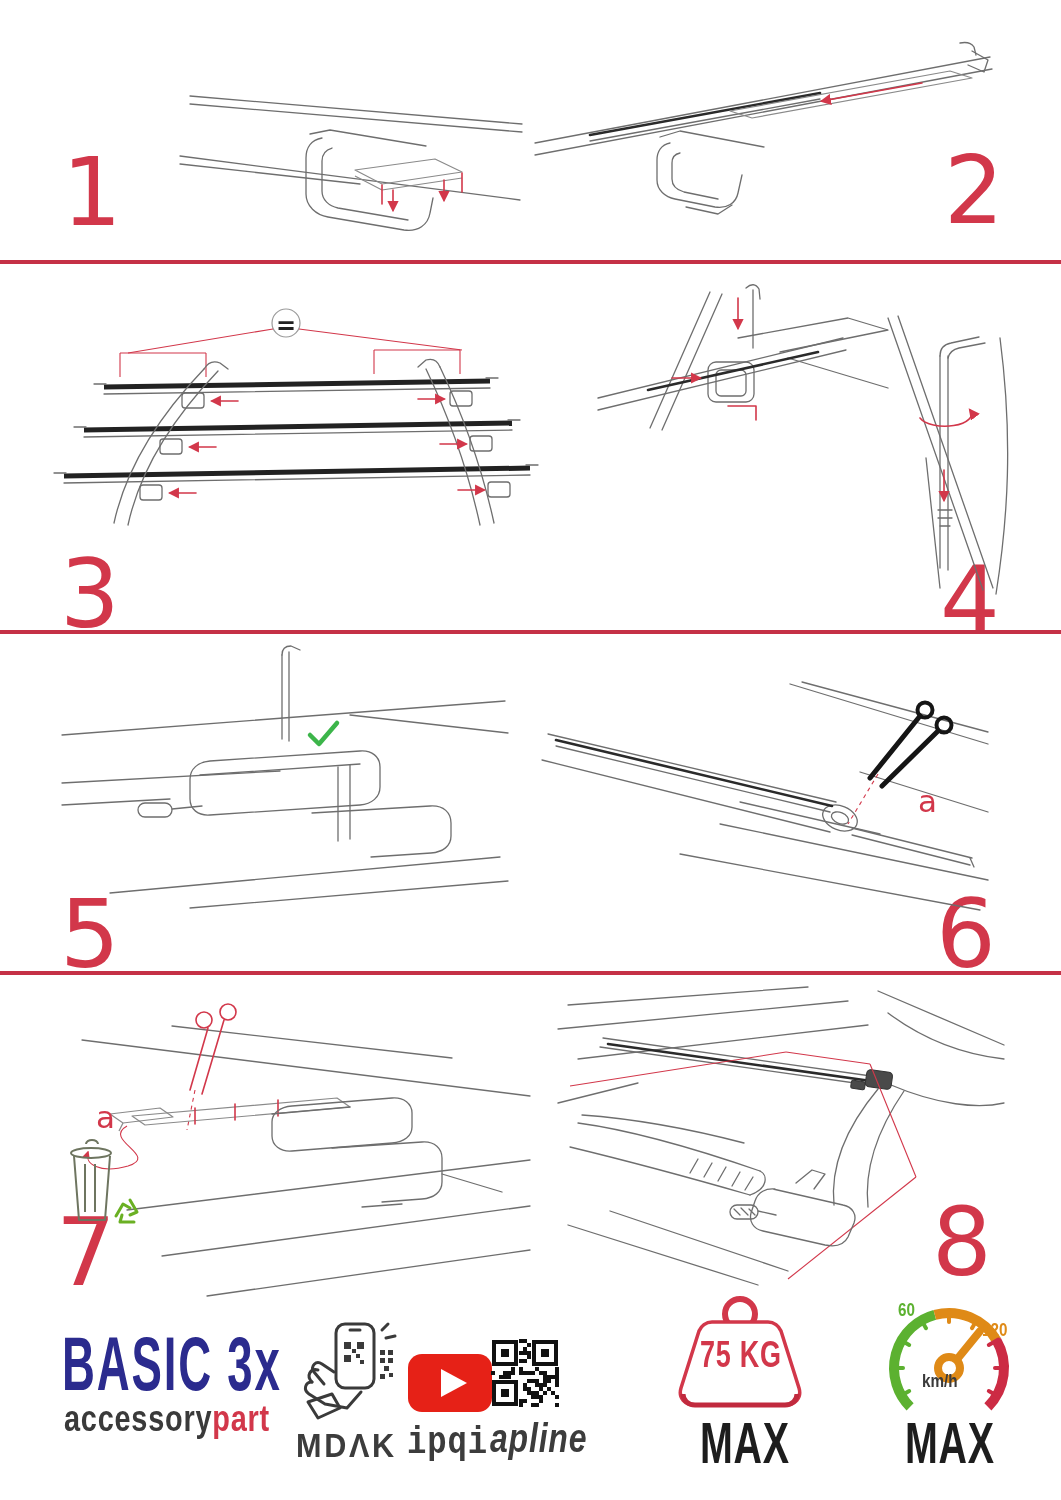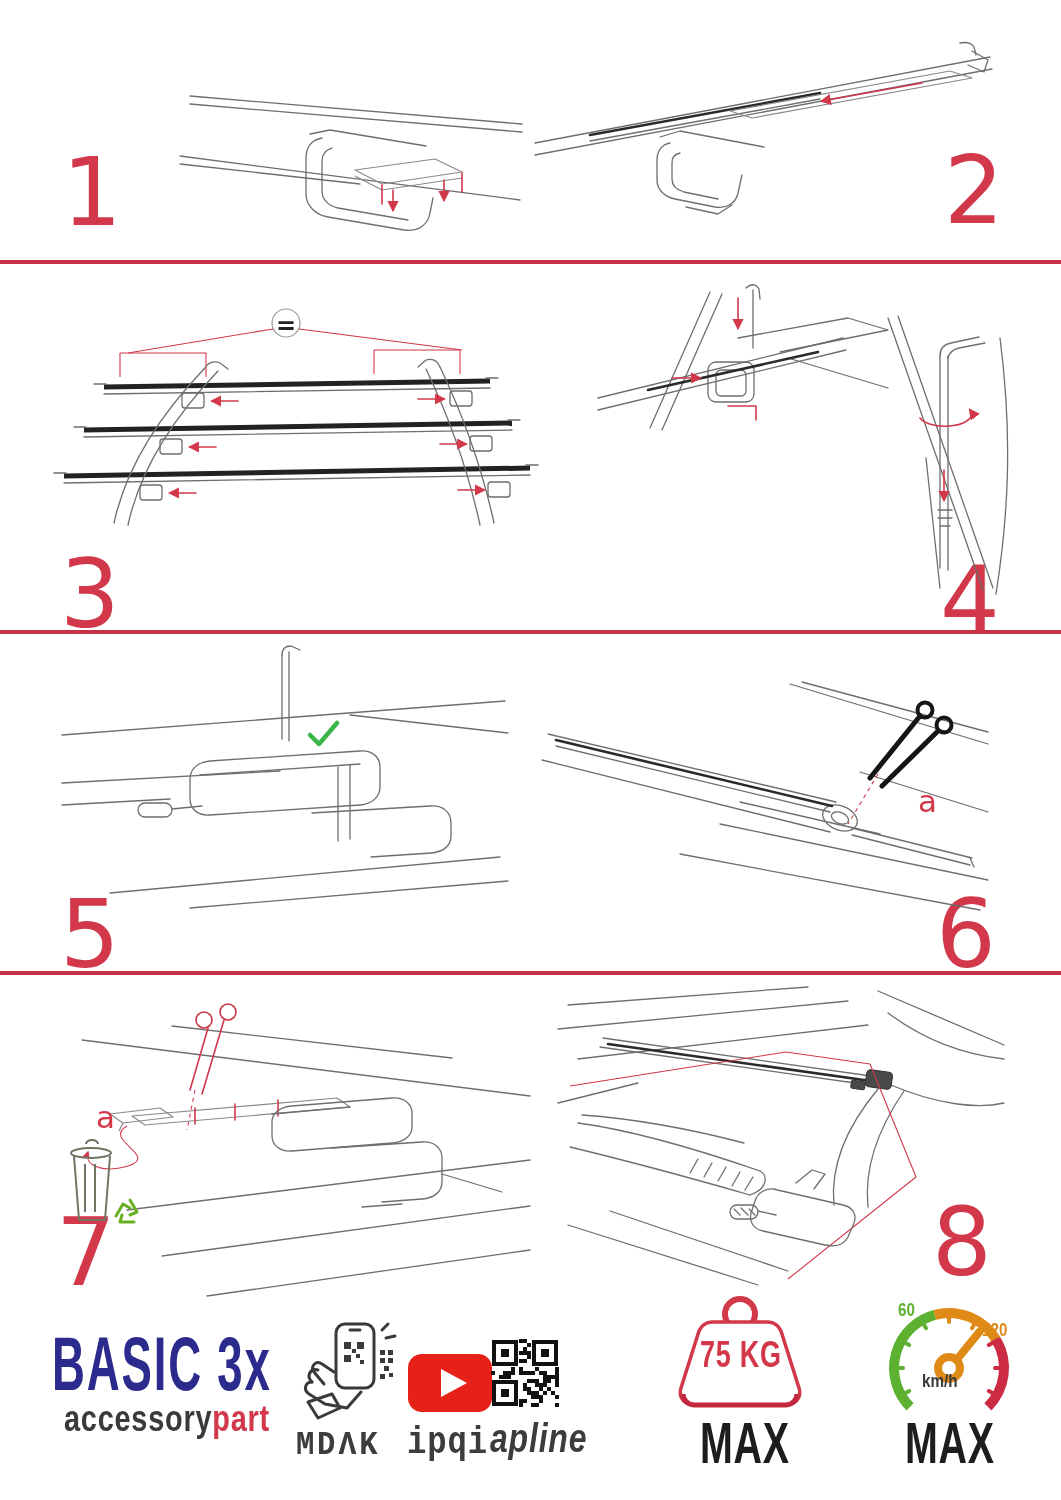--- a/index.html
+++ b/index.html
@@ -334,21 +334,21 @@
     <path d="M225,206 l70,16 c10,2 14,10 11,18 l-6,14 c-4,8 -13,10 -23,8 l-62,-14 c-10,-2 -14,-10 -12,-18 l4,-12 c3,-9 11,-13 20,-12 z"></path>
     <path d="M248,200 l16,-13 13,4 -11,15"></path>
     <rect x="182" y="222" width="28" height="14" rx="7"></rect>
     <path d="M186,226 l6,6 M193,225 l7,7 M201,226 l6,6"></path>
     <path d="M210,228 l18,4"></path>
     <path d="M20,242 L210,302"></path>
       <path d="M62,228 L240,288"></path>
   </g>
 </svg>
 
-<div class="abs" style="left:52px;top:1326px;">
+<div class="abs" style="left:62px;top:1326px;">
   <span class="cond" style="transform:scaleX(0.60);">
     <span class="basic">BASIC 3</span><span class="basic xs">x</span>
   </span>
 </div>
 <div class="abs" style="left:64px;top:1400px;">
   <span class="cond" style="transform:scaleX(0.78);">
     <span class="brand">accessory</span><span class="brand red">part</span>
   </span>
 </div>
 
@@ -371,21 +371,21 @@
       <rect x="62" y="44" width="4" height="4"></rect>
     <rect x="82" y="34" width="5" height="5"></rect>
       <rect x="90" y="34" width="5" height="5"></rect>
     <rect x="82" y="42" width="5" height="5"></rect>
       <rect x="90" y="42" width="5" height="5"></rect>
     <rect x="86" y="50" width="5" height="5"></rect>
       <rect x="82" y="58" width="5" height="5"></rect>
       <rect x="91" y="57" width="4" height="4"></rect>
   </g>
 </svg>
-<div class="abs" style="left:296px;top:1428px;font-family:Liberation Mono, monospace;">
+<div class="abs" style="left:296px;top:1428px;">
   <span class="cond" style="transform:scaleX(0.9);">
     <span class="logotxt">MD</span><span class="logotxt red">Λ</span><span class="logotxt">K</span>
   </span>
 </div>
 
 <svg style="left:406px;top:1352px;" width="88" height="62" viewBox="0 0 88 62">
   <rect x="2" y="2" width="84" height="58" rx="14" fill="#e62117"></rect>
   <polygon points="35,17 61,31 35,45" fill="#ffffff"></polygon>
 </svg>
 <div class="abs" style="left:407px;top:1424px;font-family:Liberation Mono, monospace;">

